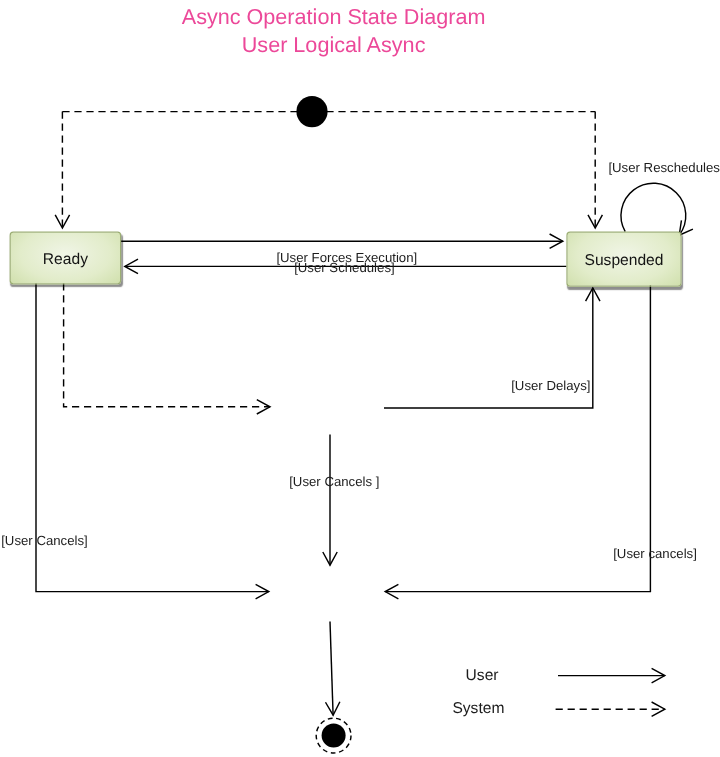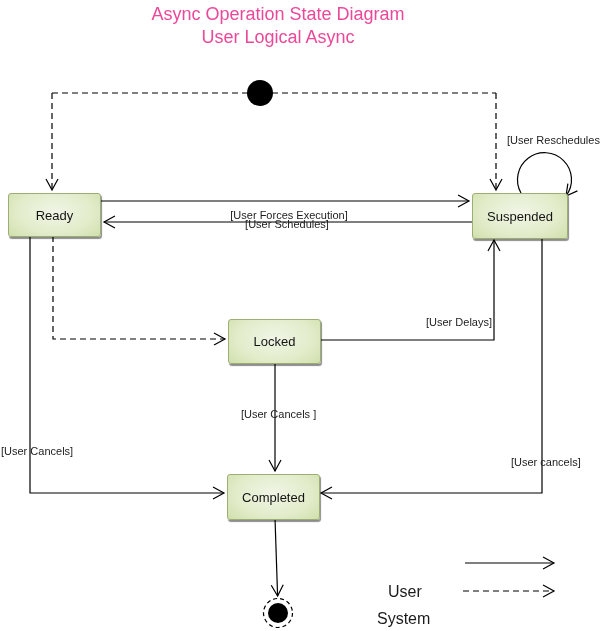--- a/index.html
+++ b/index.html
@@ -18,26 +18,26 @@
          font-size:13px;color:#141414;}
   .state-ready{left:8px;top:193px;width:91px;height:42px;}
   .state-suspended{left:472px;top:193px;width:94px;height:44px;text-align:center;}
   .state-locked{left:228px;top:319px;width:91px;height:43px;}
   .state-completed{left:227px;top:474px;width:91px;height:44px;}
   .tlabel{position:absolute;font-size:11px;color:#1c1c1c;white-space:nowrap;}
   .lbl-schedules{left:230px;top:180px;width:114px;text-align:center;margin-top:38px;}
   .lbl-forces{left:229px;top:209px;width:120px;text-align:center;}
   .lbl-reschedules{left:507px;top:134px;}
   .lbl-delays{left:426px;top:316px;width:49px;text-align:right;}
-  .lbl-cancels-locked{left:241px;top:396px;margin-top:12px;}
+  .lbl-cancels-locked{left:241px;top:396px;}
   .lbl-cancels-left{left:1px;top:445px;}
   .lbl-cancels-right{left:511px;top:456px;}
   .title{position:absolute;left:130px;top:3px;width:296px;text-align:center;
          font-size:18px;line-height:23px;color:#ec4899;}
-  .legend-label{position:absolute;font-size:16px;color:#1c1c1c;margin-top:28px;}
+  .legend-label{position:absolute;font-size:13px;color:#1c1c1c;}
   .legend-user{left:388px;top:555px;}
   .legend-system{left:377px;top:582px;}
 </style>
 </head>
 <body>
 
 <div class="canvas">
 
   <svg class="wires" viewBox="0 0 600 631">
     <defs>
@@ -73,26 +73,20 @@
     <div>Async Operation State Diagram</div>
     <div>User Logical Async</div>
   </div>
 
   <div class="state state-ready">
     <span>Ready</span>
   </div>
   <div class="state state-suspended">
     <span>Suspended</span>
   </div>
-  <div class="state state-locked">
-    <span>Locked</span>
-  </div>
-  <div class="state state-completed">
-    <span>Completed</span>
-  </div>
 
   <span class="tlabel lbl-schedules">[User Schedules]</span>
   <span class="tlabel lbl-forces">[User Forces Execution]</span>
   <span class="tlabel lbl-reschedules">[User Reschedules]</span>
   <span class="tlabel lbl-delays">[User Delays]</span>
   <span class="tlabel lbl-cancels-locked">[User Cancels ]</span>
   <span class="tlabel lbl-cancels-left">[User Cancels]</span>
   <span class="tlabel lbl-cancels-right">[User cancels]</span>
 
   <span class="legend-label legend-user">User</span>

